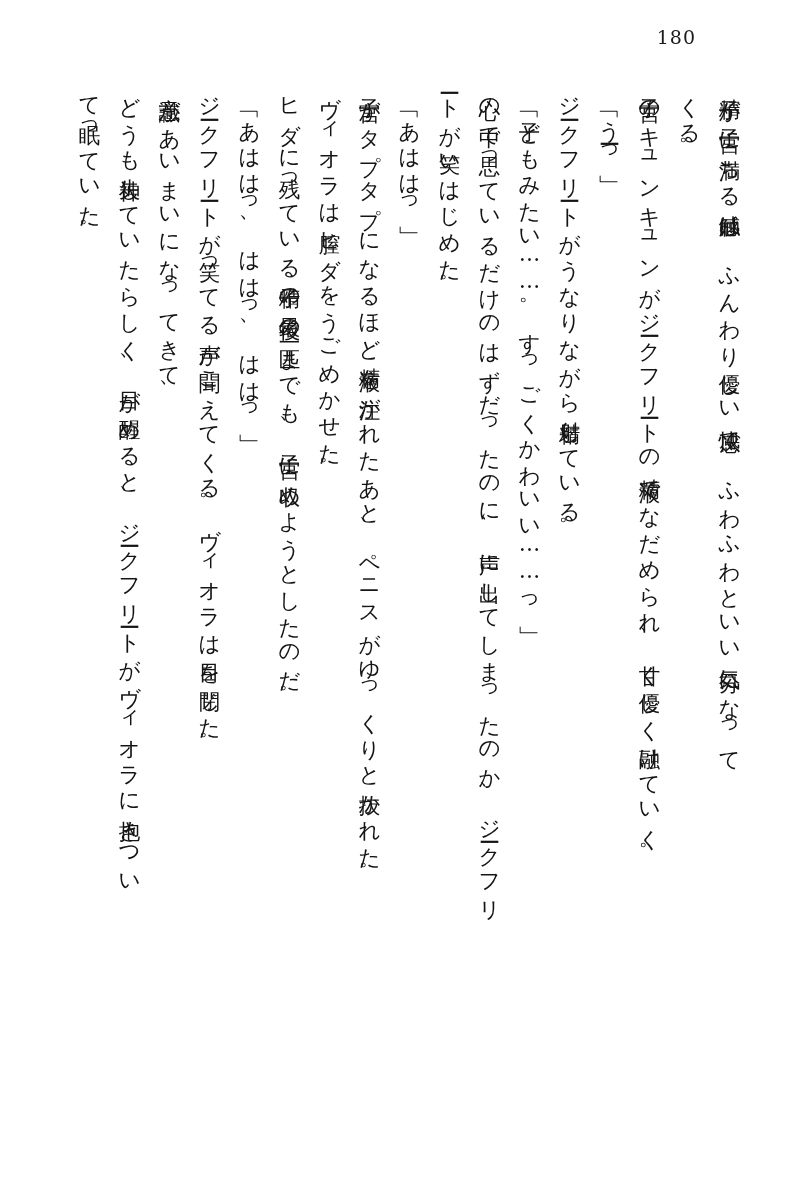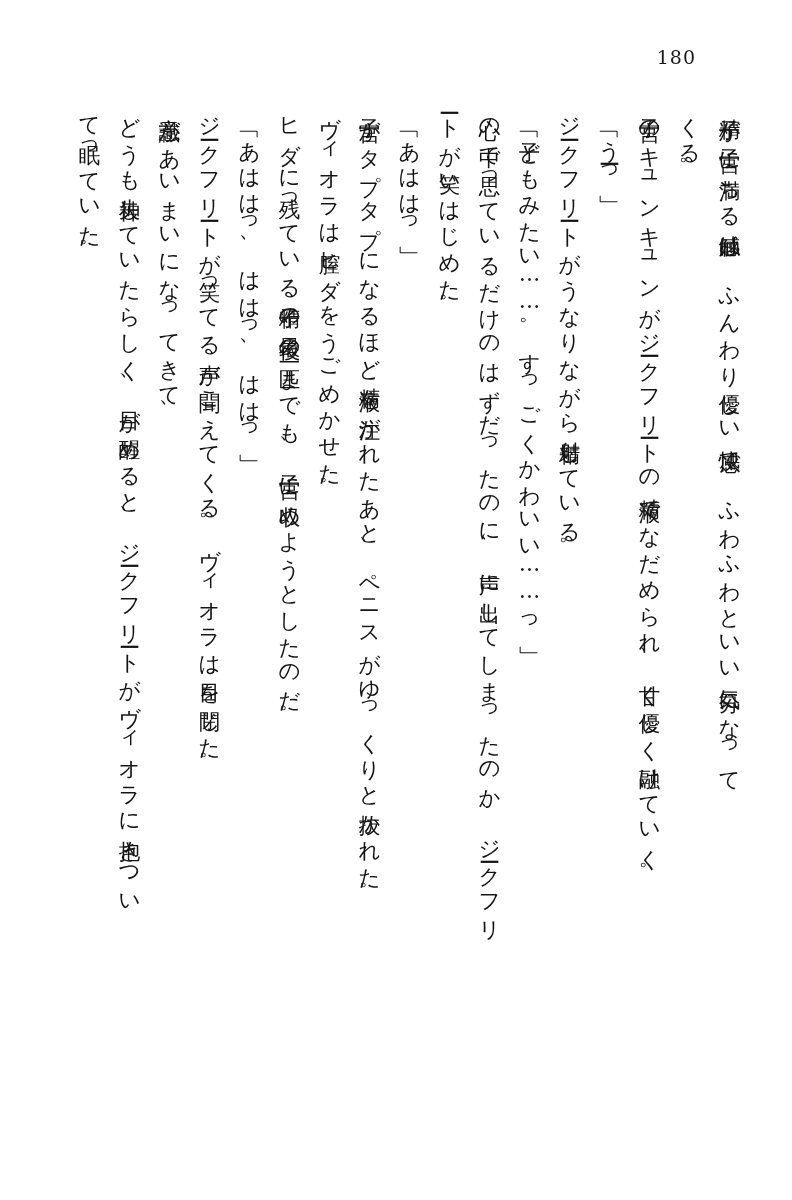--- a/index.html
+++ b/index.html
@@ -13,21 +13,20 @@
     position: relative;
     font-family: "DejaVu Serif", "Liberation Serif", serif;
     color: #111111;
     overflow: hidden;
   }
 
   .page {
     position: absolute;
     inset: 0;
     background: #ffffff;
-    margin-top: 20px;
   }
 
   
   .page-number {
     position: absolute;
     top: 26px;
     right: 96px;
     font-size: 19px;
     letter-spacing: 1px;
     font-family: "DejaVu Serif", "Liberation Serif", serif;

